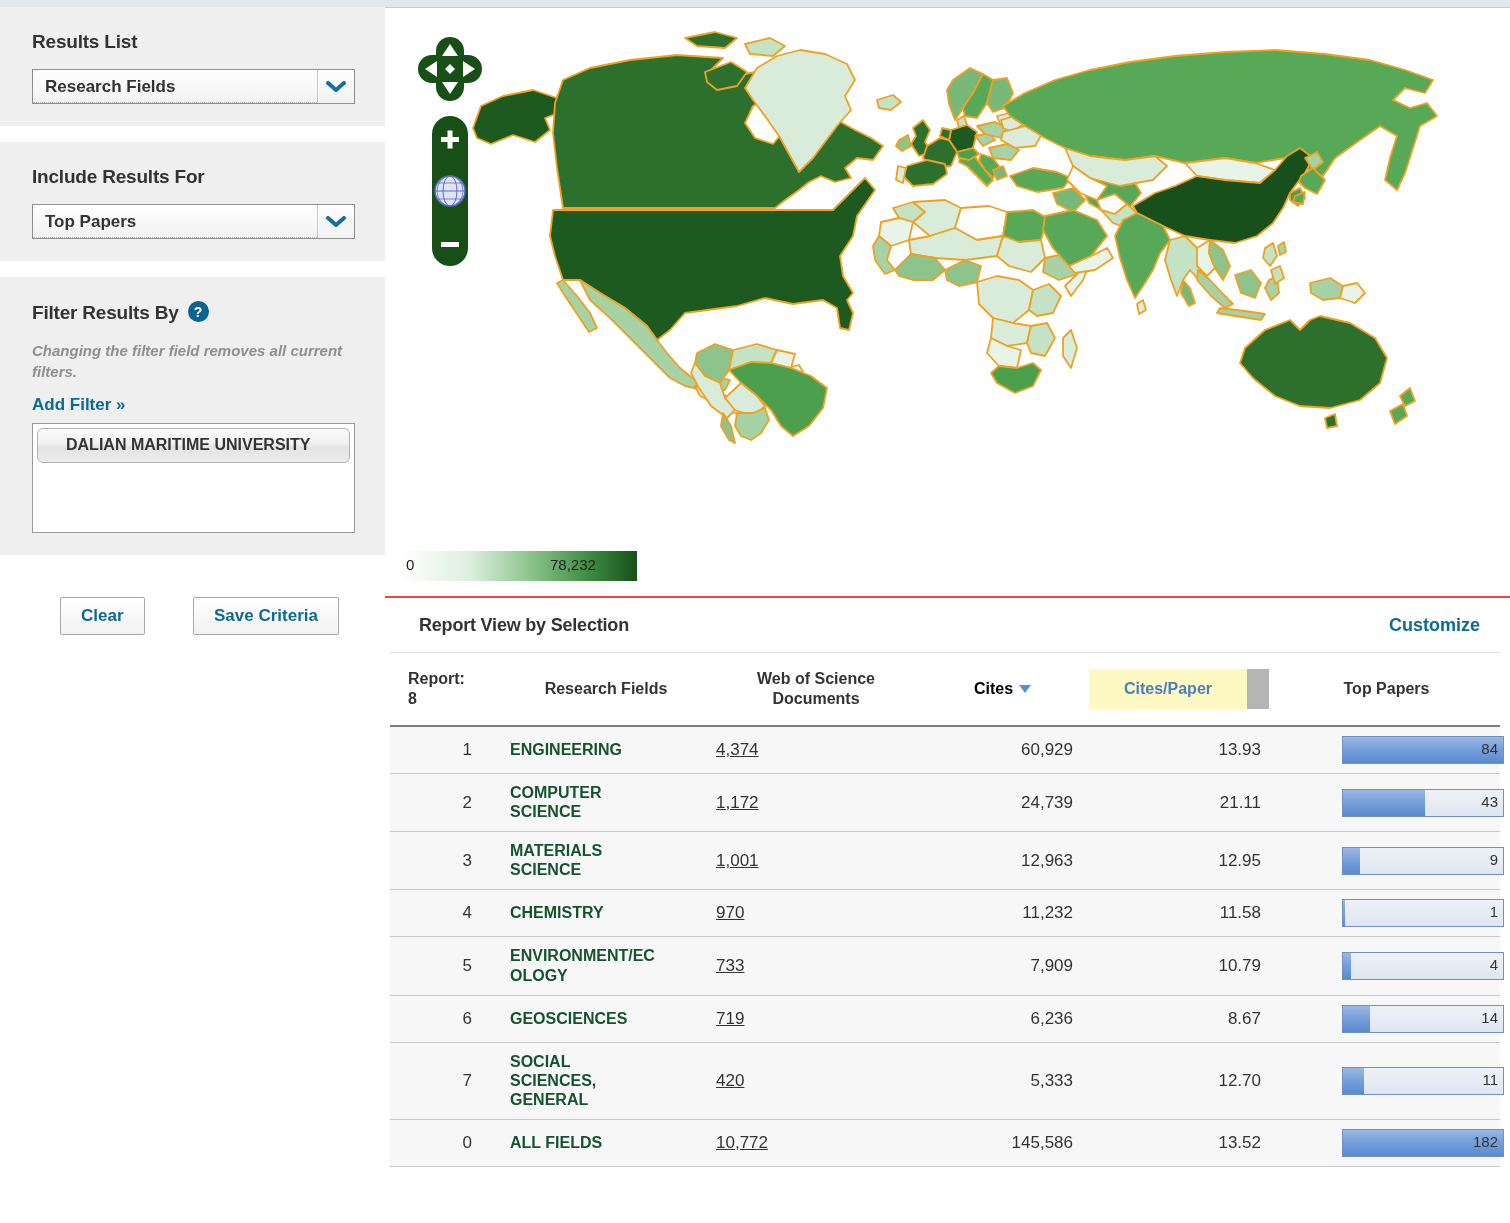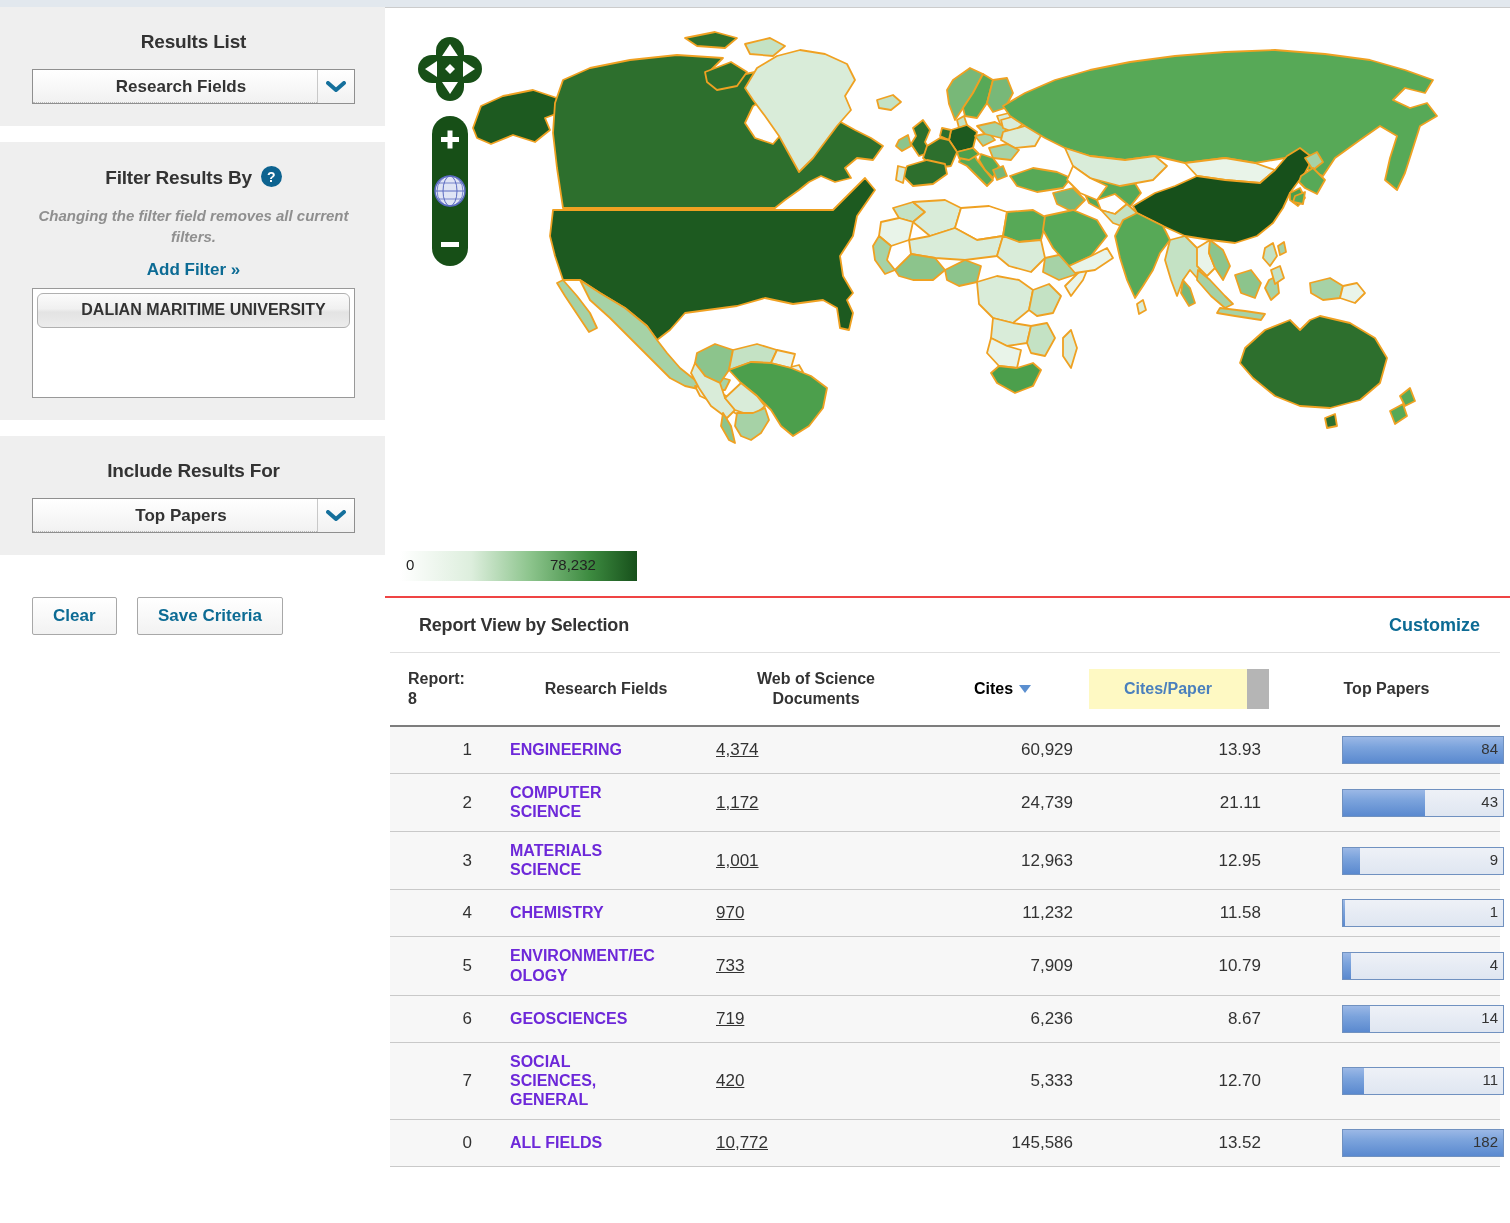--- a/index.html
+++ b/index.html
@@ -1,37 +1,37 @@
 <!DOCTYPE html>
 <html><head>
 <meta charset="utf-8">
 <style>
   html,body{margin:0;padding:0;background:#fff;font-family:"Liberation Sans",sans-serif;}
   body{width:1510px;height:1223px;overflow:hidden;position:relative;}
   .topstrip{height:7px;background:#e2e8ee;}
   .layout{display:flex;width:1510px;}
   
   .sidebar{width:385px;flex:0 0 385px;background:#fff;}
-  .sb-block{background:#efefef;padding:24px 30px 22px 32px;margin-bottom:16px;text-align:center;}
+  .sb-block{background:#efefef;padding:24px 30px 22px 32px;margin-bottom:16px;}
   .sb-block h3{margin:0 0 16px 0;font-size:19px;color:#333;letter-spacing:-0.2px;}
   .dropdown{background:linear-gradient(#ffffff,#f1f1f1);border:1px solid #8f8f8f;height:33px;
     display:flex;align-items:center;cursor:pointer;}
   .dd-value{flex:1;font-weight:bold;font-size:17px;color:#333;padding-left:12px;border-bottom:1px dotted #bbb;line-height:31px;}
   .dd-chev{width:36px;height:100%;display:flex;align-items:center;justify-content:center;border-left:1px solid #c8c8c8;}
   .note{font-style:italic;font-weight:bold;color:#8f8f8f;font-size:15px;line-height:1.45;margin:2px 0 12px 0;}
   .addfilter{display:inline-block;color:#0c6b94;font-weight:bold;font-size:17px;text-decoration:none;margin-bottom:8px;cursor:pointer;}
   .listbox{background:#fff;border:1px solid #999;height:100px;padding:4px;overflow:hidden;}
   .chip{border:1px solid #b0b0b0;border-radius:6px;background:linear-gradient(#fbfbfb 0%,#f0f0f0 45%,#e3e3e3 55%,#ececec 100%);
     font-weight:bold;font-size:16px;color:#333;padding:6px 8px 7px 28px;line-height:1.25;cursor:pointer;}
   .help{display:inline-flex;width:21px;height:21px;border-radius:50%;background:#0d6390;color:#fff;
     font-size:14px;font-weight:bold;align-items:center;justify-content:center;vertical-align:2px;margin-left:9px;cursor:pointer;}
   .sb-actions{padding:26px 0 0 32px;background:#fff;}
   .btn{display:inline-block;border:1px solid #a8a8a8;border-radius:2px;background:linear-gradient(#ffffff,#f2f2f2);
     color:#0c6b94;font-weight:bold;font-size:17px;font-family:"Liberation Sans",sans-serif;
-    padding:8px 20px;margin-right:16px;cursor:pointer;}
+    padding:8px 20px;margin-right:16px;cursor:pointer;margin-left:28px;}
   
   .main{flex:1;border-right:1px solid #d5d5d5;}
   .panel-head{display:flex;align-items:center;justify-content:space-between;height:88px;padding:0 30px 0 34px;}
   .panel-head h2{margin:0;font-size:18px;color:#333;letter-spacing:-0.2px;}
   .tlink{color:#0c6b94;font-weight:bold;font-size:18px;text-decoration:none;cursor:pointer;display:flex;align-items:center;gap:10px;}
   .minus-icon{display:inline-block;width:18px;height:5px;background:#0c6b94;border-radius:1px;}
   .map-wrap{border-top:1px solid #ccc;position:relative;height:528px;}
   .wm{display:block;}
   .wm path{stroke:#efa122;stroke-width:1.8;stroke-linejoin:round;stroke-linecap:round;}
   .g6{fill:#17501b}.g5{fill:#1d5a20}.g4{fill:#2d6f2d}.g3{fill:#4c9f4c}.g2{fill:#57a957}
@@ -58,21 +58,21 @@
   .sort-arrow{display:inline-block;width:0;height:0;border-left:6px solid transparent;border-right:6px solid transparent;
     border-top:8px solid #5b8fd0;margin-left:6px;vertical-align:1px;}
   th.h-cp{padding:4px 0;}
   .cp-wrap{display:flex;align-items:stretch;justify-content:center;height:40px;}
   .cp-box{background:#fef9c3;color:#4a80bd;font-weight:bold;display:flex;align-items:center;justify-content:center;
     width:158px;font-size:16px;}
   .cp-handle{width:22px;background:#b5b5b5;}
   tbody td{background:#f7f7f7;border-top:1px solid #c9c9c9;padding:9px 4px;font-size:17px;color:#333;vertical-align:middle;}
   td.d-rank{text-align:right;padding-right:28px;}
   td.d-field{padding-left:10px;}
-  td.d-field a{color:#6d28d9;font-weight:bold;font-size:16px;text-decoration:none;line-height:1.2;cursor:pointer;
+  td.d-field a{color:#14532d;font-weight:bold;font-size:16px;text-decoration:none;line-height:1.2;cursor:pointer;
     display:inline-block;max-width:150px;word-wrap:break-word;}
   td.d-docs{text-align:left;padding-right:22px;text-decoration:underline;}
   td.d-cites{text-align:right;padding-right:12px;}
   td.d-cp{text-align:right;padding-right:12px;}
   .bar-track{position:relative;width:160px;height:26px;margin-left:65px;border:1px solid #7091c0;
     background:linear-gradient(#eef1f7,#dfe6f1);}
   .bar-fill{position:absolute;left:0;top:0;bottom:0;background:linear-gradient(180deg,#9bb8e6 0%,#7ba3dc 40%,#5a89cf 100%);}
   .bar-val{position:absolute;right:5px;top:3px;font-size:15px;color:#333;}
 </style>
 </head>
@@ -88,37 +88,37 @@
         <span class="dd-value">Research Fields</span>
         <span class="dd-chev">
           <svg width="20" height="12" viewBox="0 0 20 12">
               <polyline points="2,2 10,9 18,2" fill="none" stroke="#15709c" stroke-width="4" stroke-linecap="round" stroke-linejoin="round"></polyline>
             </svg>
         </span>
       </div>
     </section>
 
     <section class="sb-block">
-      <h3><span>Filter Results By</span><span class="help">?</span></h3>
-      <p class="note">Changing the filter field removes all current filters.</p>
-      <a class="addfilter">Add Filter »</a>
-      <div class="listbox">
-        <div class="chip">DALIAN MARITIME UNIVERSITY</div>
-      </div>
-    </section>
-
-    <section class="sb-block">
       <h3>Include Results For</h3>
       <div class="dropdown">
         <span class="dd-value">Top Papers</span>
         <span class="dd-chev">
           <svg width="20" height="12" viewBox="0 0 20 12">
               <polyline points="2,2 10,9 18,2" fill="none" stroke="#15709c" stroke-width="4" stroke-linecap="round" stroke-linejoin="round"></polyline>
             </svg>
         </span>
+      </div>
+    </section>
+
+    <section class="sb-block">
+      <h3><span>Filter Results By</span><span class="help">?</span></h3>
+      <p class="note">Changing the filter field removes all current filters.</p>
+      <a class="addfilter">Add Filter »</a>
+      <div class="listbox">
+        <div class="chip">DALIAN MARITIME UNIVERSITY</div>
       </div>
     </section>
 
     <div class="sb-actions">
       <button class="btn">Clear</button>
       <button class="btn">Save Criteria</button>
     </div>
   </aside>
 
   <main class="main">

